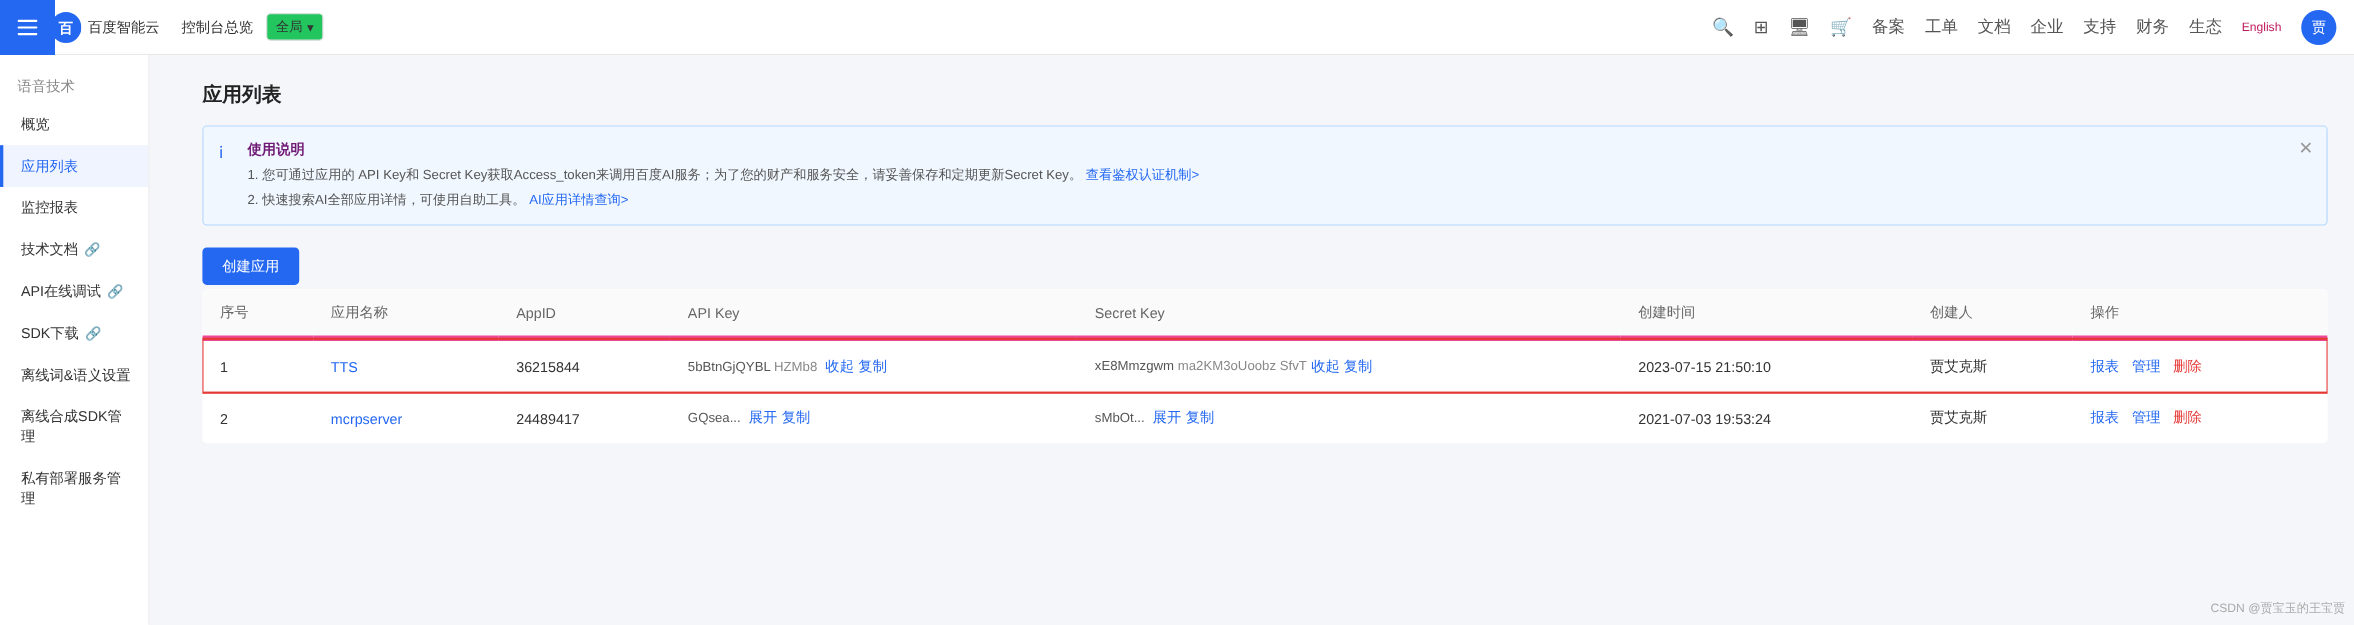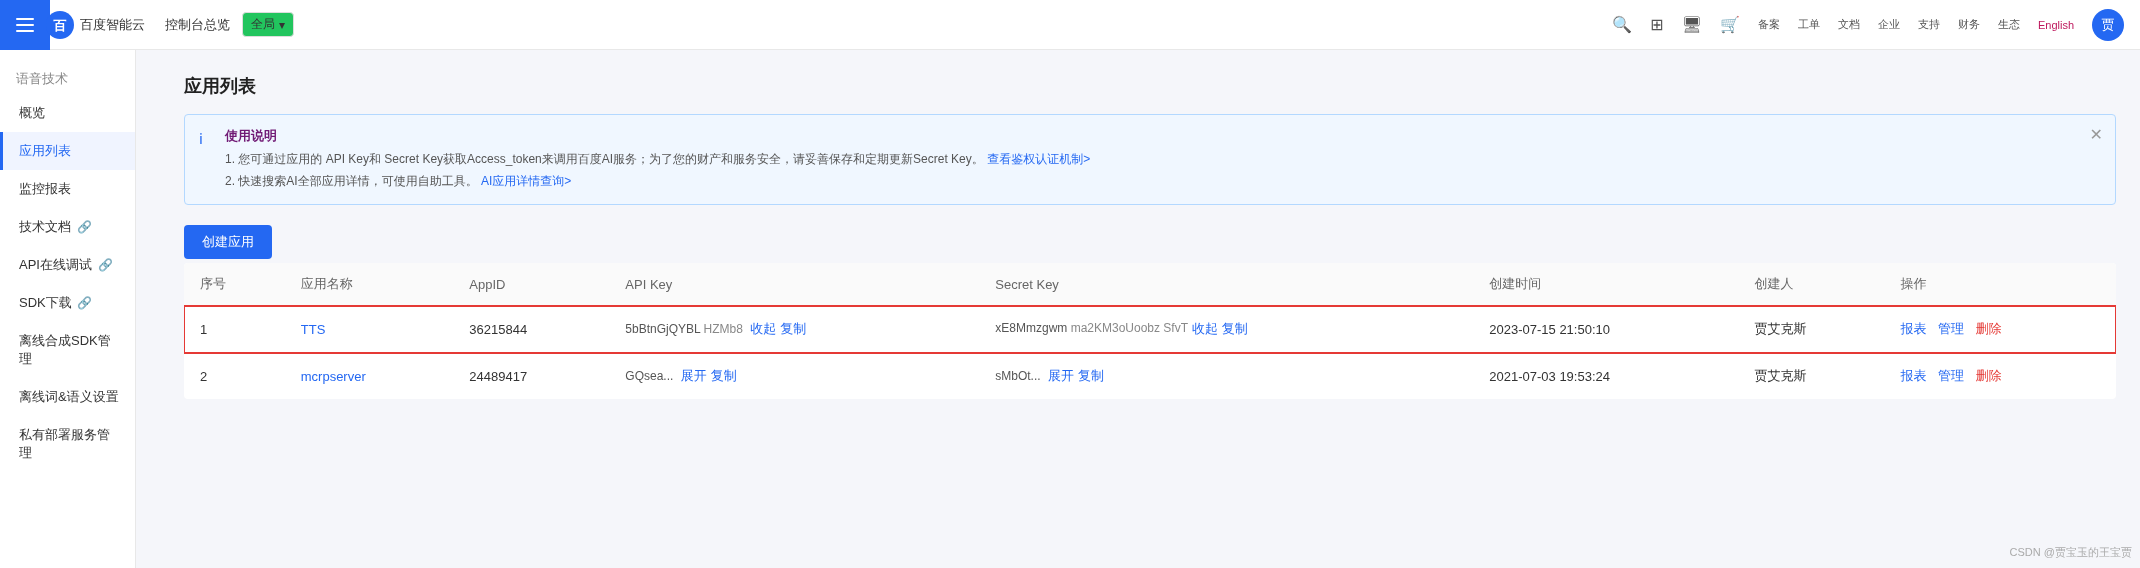--- a/index.html
+++ b/index.html
@@ -18,21 +18,21 @@
     .brand-logo { width: 28px; height: 28px; }
     .brand-name { font-size: 13px; color: #333; font-weight: 500; }
     .nav-overview { font-size: 13px; color: #333; margin-left: 8px; }
     .nav-scope {
       display: flex; align-items: center; gap: 4px;
       border: 1px solid #ddd; border-radius: 4px; padding: 3px 8px; font-size: 12px; cursor: pointer;
       background: #22c55e;
     }
     .topnav-right { margin-left: auto; display: flex; align-items: center; gap: 18px; }
     .topnav-icon { font-size: 16px; color: #555; cursor: pointer; }
-    .topnav-text { font-size: 11px; color: #555; cursor: pointer; }
+    .topnav-text { font-size: 15px; color: #555; cursor: pointer; }
     .topnav-en { font-size: 11px; color: #be185d; cursor: pointer; }
     .topnav-avatar {
       width: 32px; height: 32px; border-radius: 50%; background: #2468f2;
       color: #fff; display: flex; align-items: center; justify-content: center; font-size: 13px; cursor: pointer;
     }
     .hamburger-container {
       background: #2468f2; width: 50px; height: 50px;
       display: flex; align-items: center; justify-content: center; cursor: pointer; margin: -0px -16px 0 -16px; padding: 0 16px;
     }
 
@@ -81,21 +81,21 @@
       background: #2468f2; color: #fff; border: none; border-radius: 4px;
       padding: 8px 18px; font-size: 13px; cursor: pointer; margin-bottom: 4px;
     }
 
     
     .table-container { background: #fff; border-radius: 4px; overflow: hidden; }
     table { width: 100%; border-collapse: collapse; }
     thead tr { background: #fafafa; }
     th {
       padding: 12px 16px; font-size: 13px; color: #666; font-weight: 500;
-      text-align: left; border-bottom: 1px solid #ec4899;
+      text-align: left; border-bottom: 5px solid #ec4899;
     }
     td {
       padding: 14px 16px; font-size: 13px; color: #333;
       border-bottom: 1px solid #f0f0f0; vertical-align: middle;
     }
     tr:last-child td { border-bottom: none; }
 
     .row-link { color: #2468f2; cursor: pointer; text-decoration: none; }
 
     .action-link { color: #2468f2; cursor: pointer; font-size: 13px; }
@@ -178,24 +178,24 @@
     </div>
     <div class="sidebar-item">
       <span>API在线调试</span>
       <span class="sidebar-link-icon">🔗</span>
     </div>
     <div class="sidebar-item">
       <span>SDK下载</span>
       <span class="sidebar-link-icon">🔗</span>
     </div>
     <div class="sidebar-item">
+      <span>离线词&amp;语义设置</span>
+    </div>
+    <div class="sidebar-item">
       <span>离线合成SDK管理</span>
-    </div>
-    <div class="sidebar-item">
-      <span>离线词&amp;语义设置</span>
     </div>
     <div class="sidebar-item">
       <span>私有部署服务管理</span>
     </div>
   </div>
 
   <div class="main">
     <h1 class="page-title">应用列表</h1>
 
     

